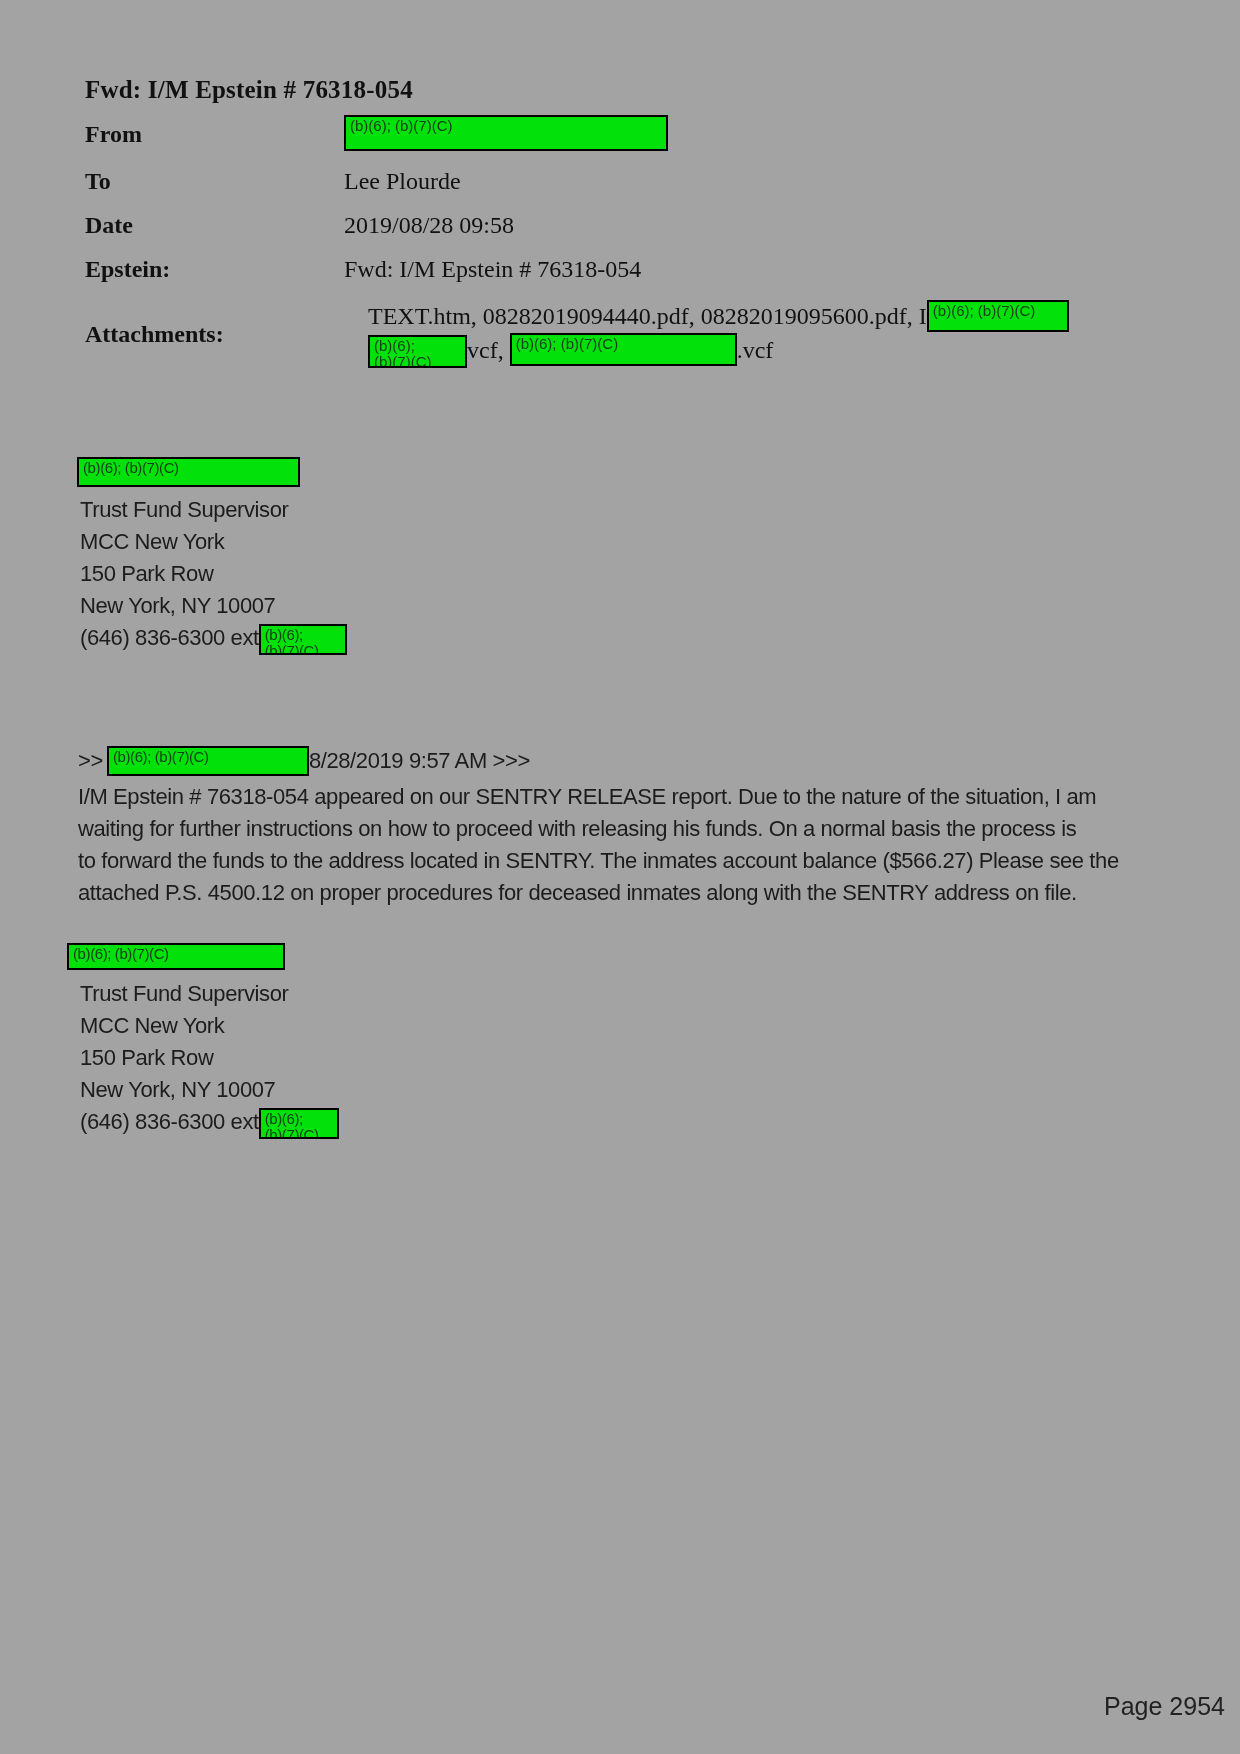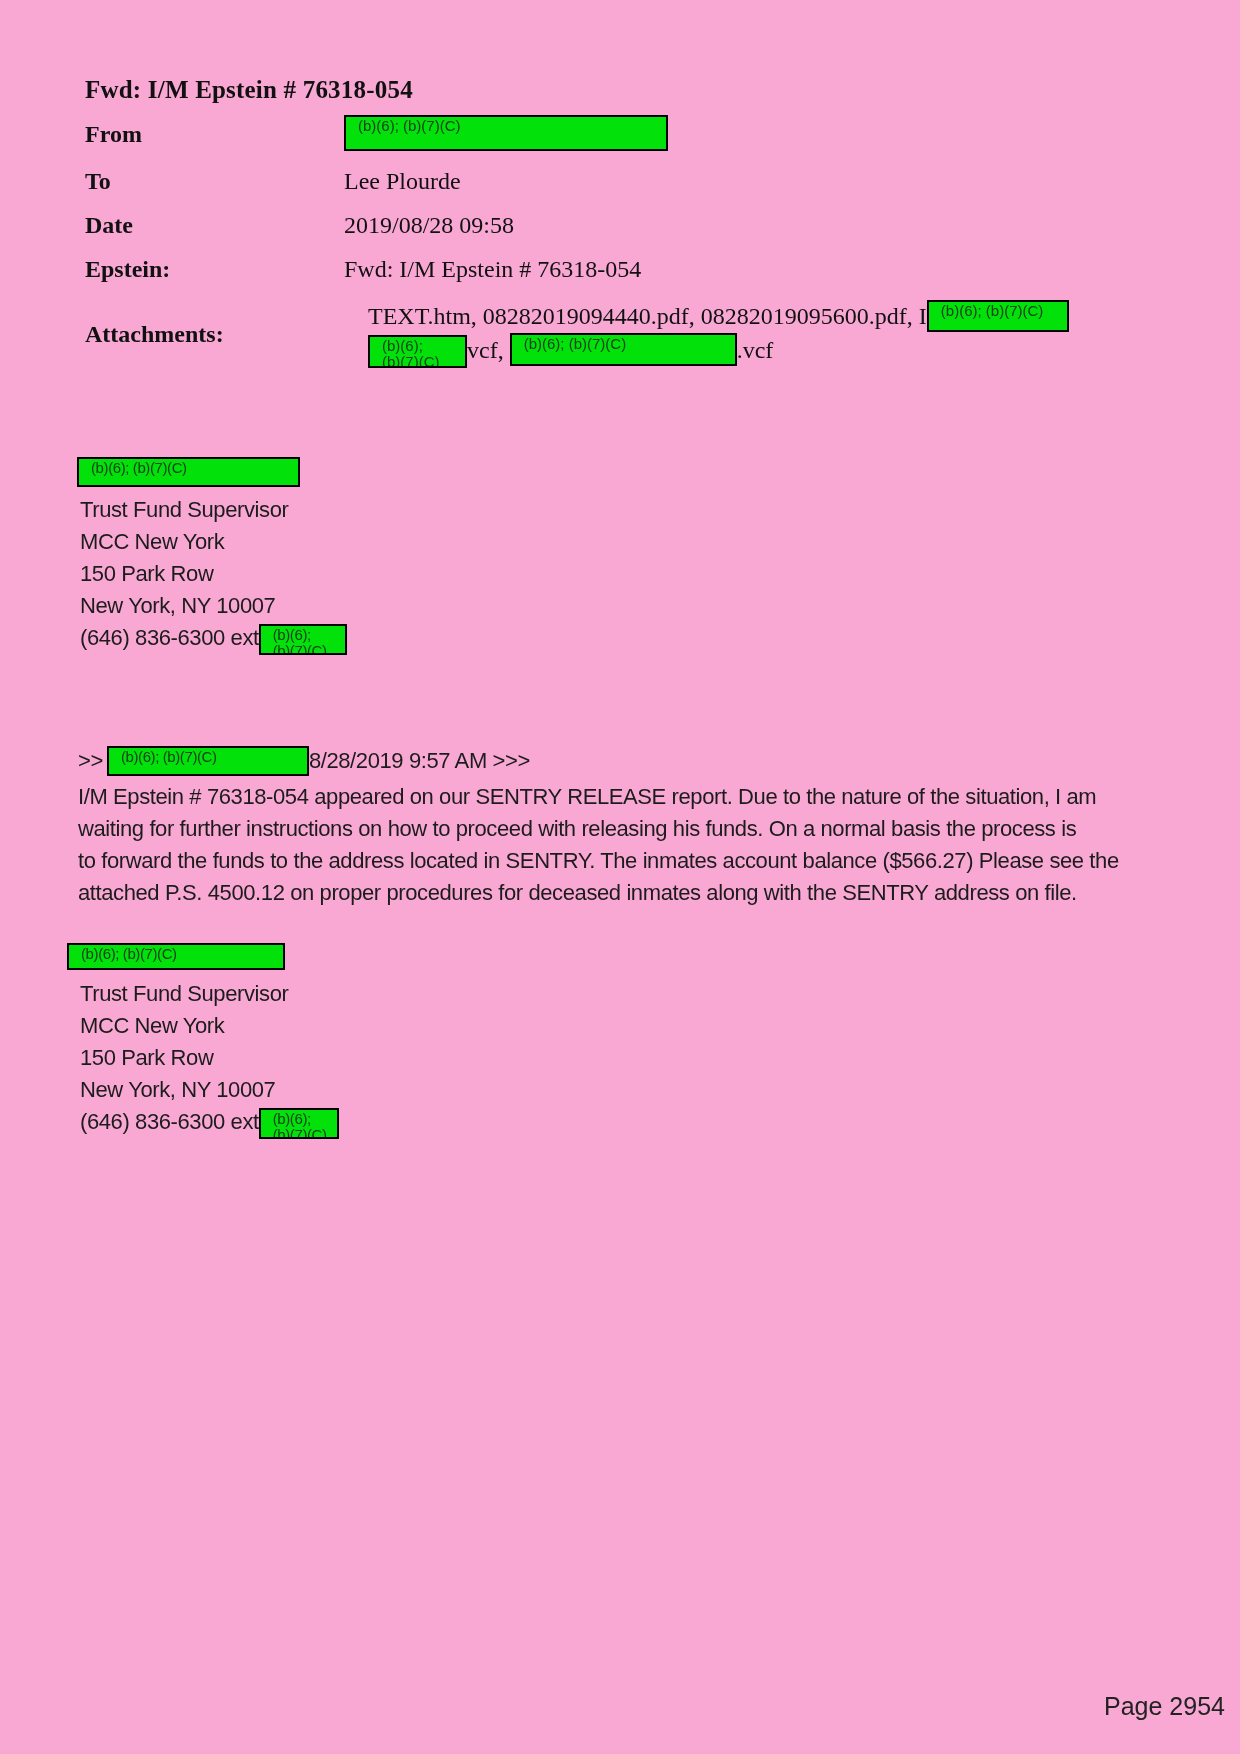--- a/index.html
+++ b/index.html
@@ -1,19 +1,19 @@
 <!DOCTYPE html>
 <html><head>
 <meta charset="utf-8">
 <style>
   html,body{margin:0;padding:0;background:#777;}
   .page{
     position:relative;
     width:1240px;height:1754px;
-    background:#f9a8d4;
+    background:#a3a3a3;
     margin:0 auto;
     overflow:hidden;
     font-family:"Liberation Serif", serif;
     color:#111;
   }
   
   .email-header{position:absolute;left:85px;top:76px;right:50px;}
   .doc-title{font-size:25px;font-weight:bold;letter-spacing:.2px;margin-bottom:10px;}
   .hrow{display:grid;grid-template-columns:259px 1fr;align-items:start;margin-bottom:12px;margin-top:17px;}
   .hrow .hlabel{font-size:24px;font-weight:bold;}
@@ -26,21 +26,21 @@
     background:#02e10a;
     border:2px solid #000;
     box-sizing:border-box;
     overflow:hidden;
     vertical-align:middle;
     font-family:"Liberation Sans", sans-serif;
     font-size:15px;
     line-height:16px;
     color:#164016;
     text-align:left;
-    padding:1px 12px;
+    padding:1px 4px;
     white-space:nowrap;
   }
   .redaction .rline{display:block;white-space:nowrap;}
   .box-from{width:324px;height:36px;margin-top:-6px;}
   .box-attach-right{width:142px;height:32px;vertical-align:-8px;}
   .box-attach-small{width:99px;height:33px;vertical-align:-10px;}
   .box-attach-mid{width:227px;height:33px;vertical-align:-8px;}
   .box-sig{width:223px;height:30px;}
   .box-sig2{width:218px;height:27px;margin-left:-13px;}
   .box-ext{width:88px;height:31px;vertical-align:-10px;}

